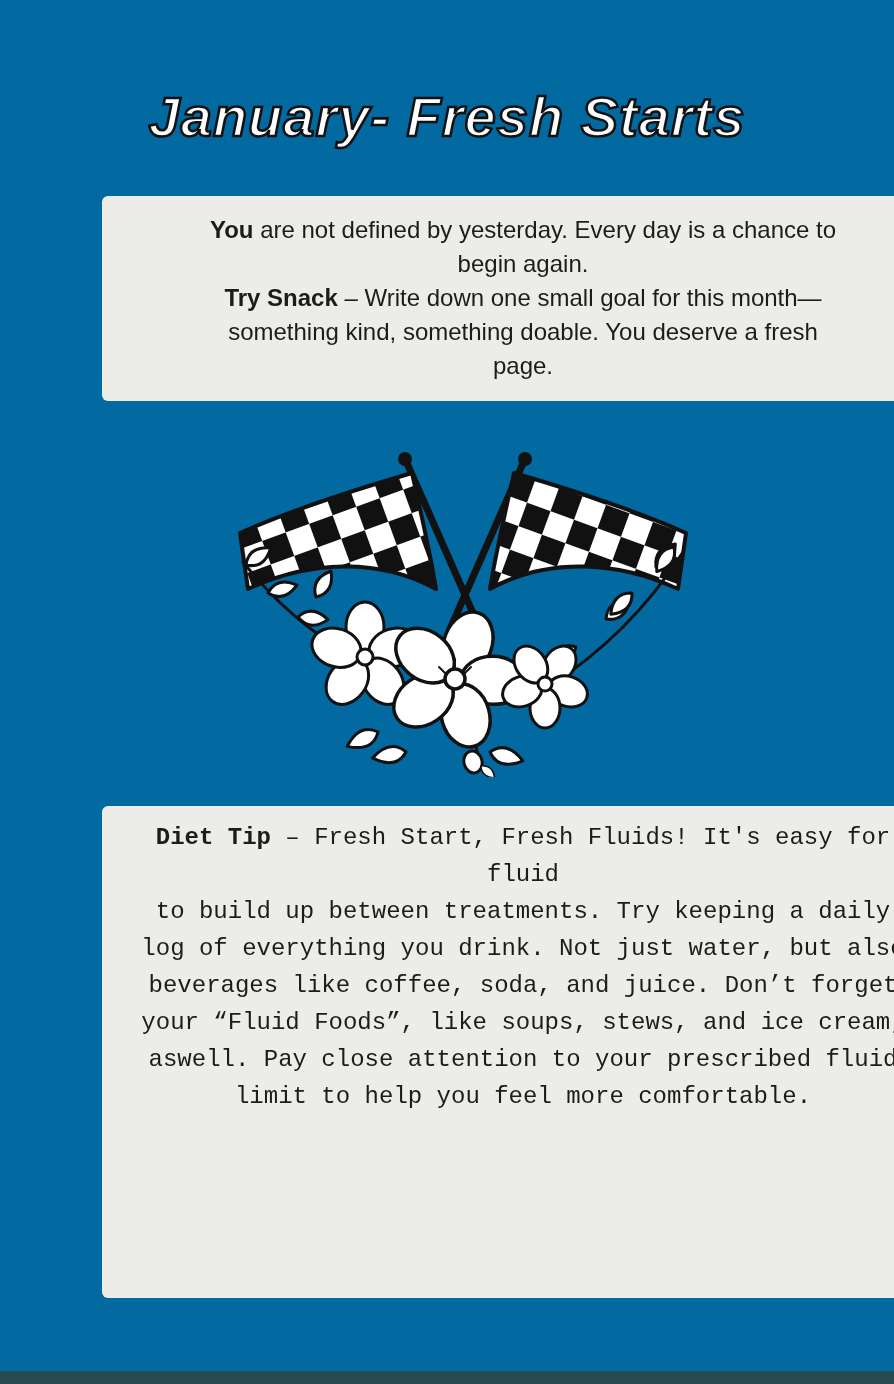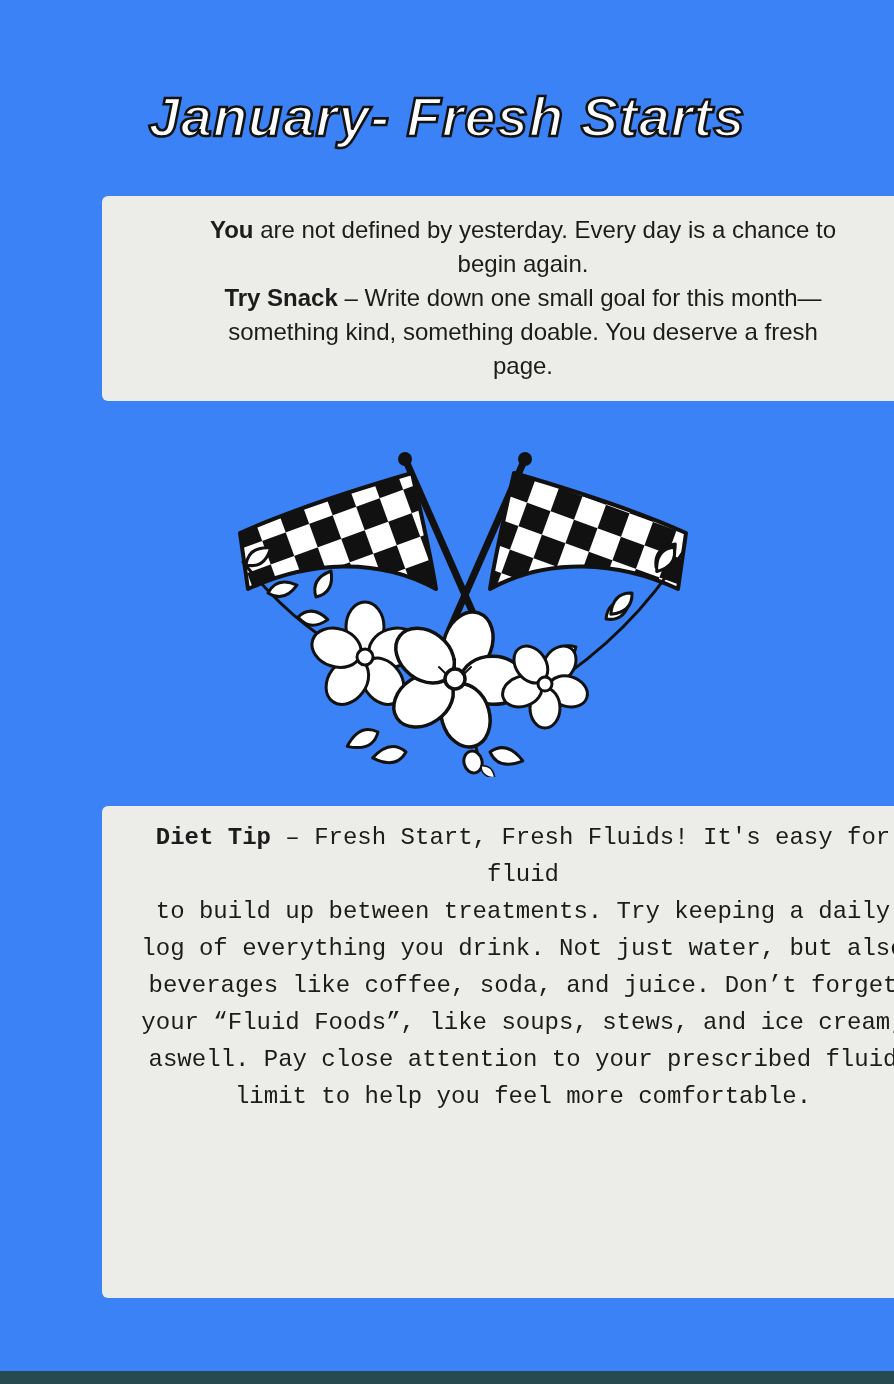--- a/index.html
+++ b/index.html
@@ -1,17 +1,17 @@
 <!DOCTYPE html>
 <html><head>
 <meta charset="utf-8">
 <style>
   html,body{margin:0;padding:0;}
   .page{
-    position:relative;width:894px;height:1384px;background:#3b82f6;overflow:hidden;
+    position:relative;width:894px;height:1384px;background:#0369a1;overflow:hidden;
     font-family:"Liberation Sans",sans-serif;color:#1c1c1c;
   }
   .title{
     position:absolute;left:0;top:84px;width:100%;text-align:center;
     font-size:56px;font-style:italic;font-weight:700;letter-spacing:1px;
     color:#ffffff;-webkit-text-stroke:2.6px #121212;text-stroke:2.6px #121212;
     white-space:nowrap;
   }
   .card{
     position:absolute;left:102px;width:842px;background:#ECEDE8;border-radius:6px;

